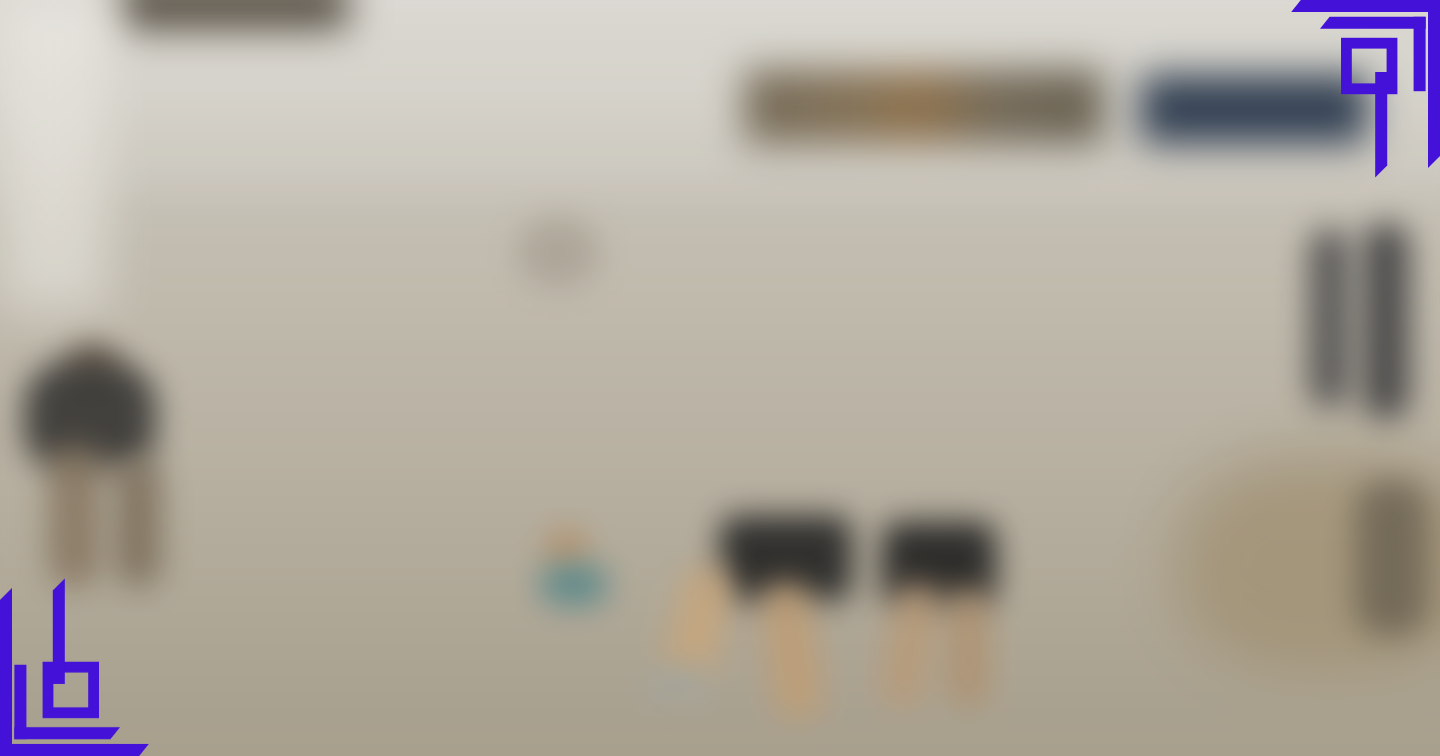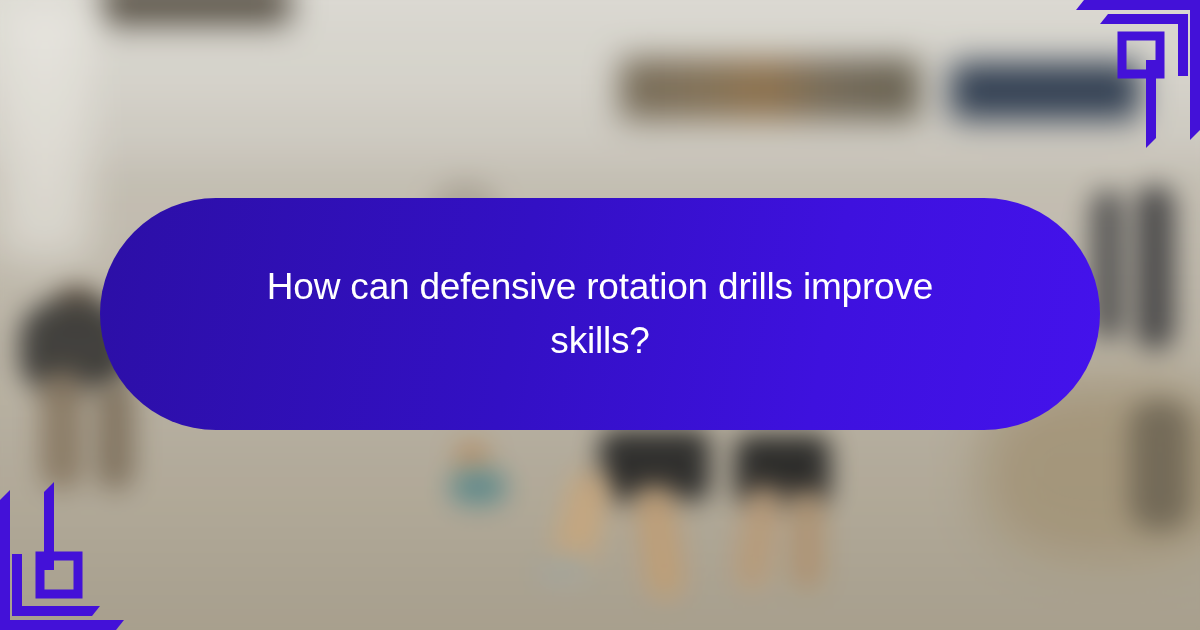--- a/index.html
+++ b/index.html
@@ -182,17 +182,14 @@
     <g fill="#4311d8">
       <polygon points="104,0 220,0 220,10 96,10"></polygon>
       <polygon points="128,14 208,14 208,24 120,24"></polygon>
       <rect x="198" y="14" width="10" height="62"></rect>
       <polygon points="210,0 220,0 220,130 210,140"></polygon>
       <rect x="142" y="36" width="38" height="38" fill="none" stroke="#4311d8" stroke-width="9"></rect>
       <polygon points="166,60 176,60 176,138 166,148"></polygon>
     </g>
   </svg>
 
-  <div class="card">
-    <div class="card-title">How can defensive rotation drills improve skills?</div>
-  </div>
 
 </div>
 
 </body></html>

